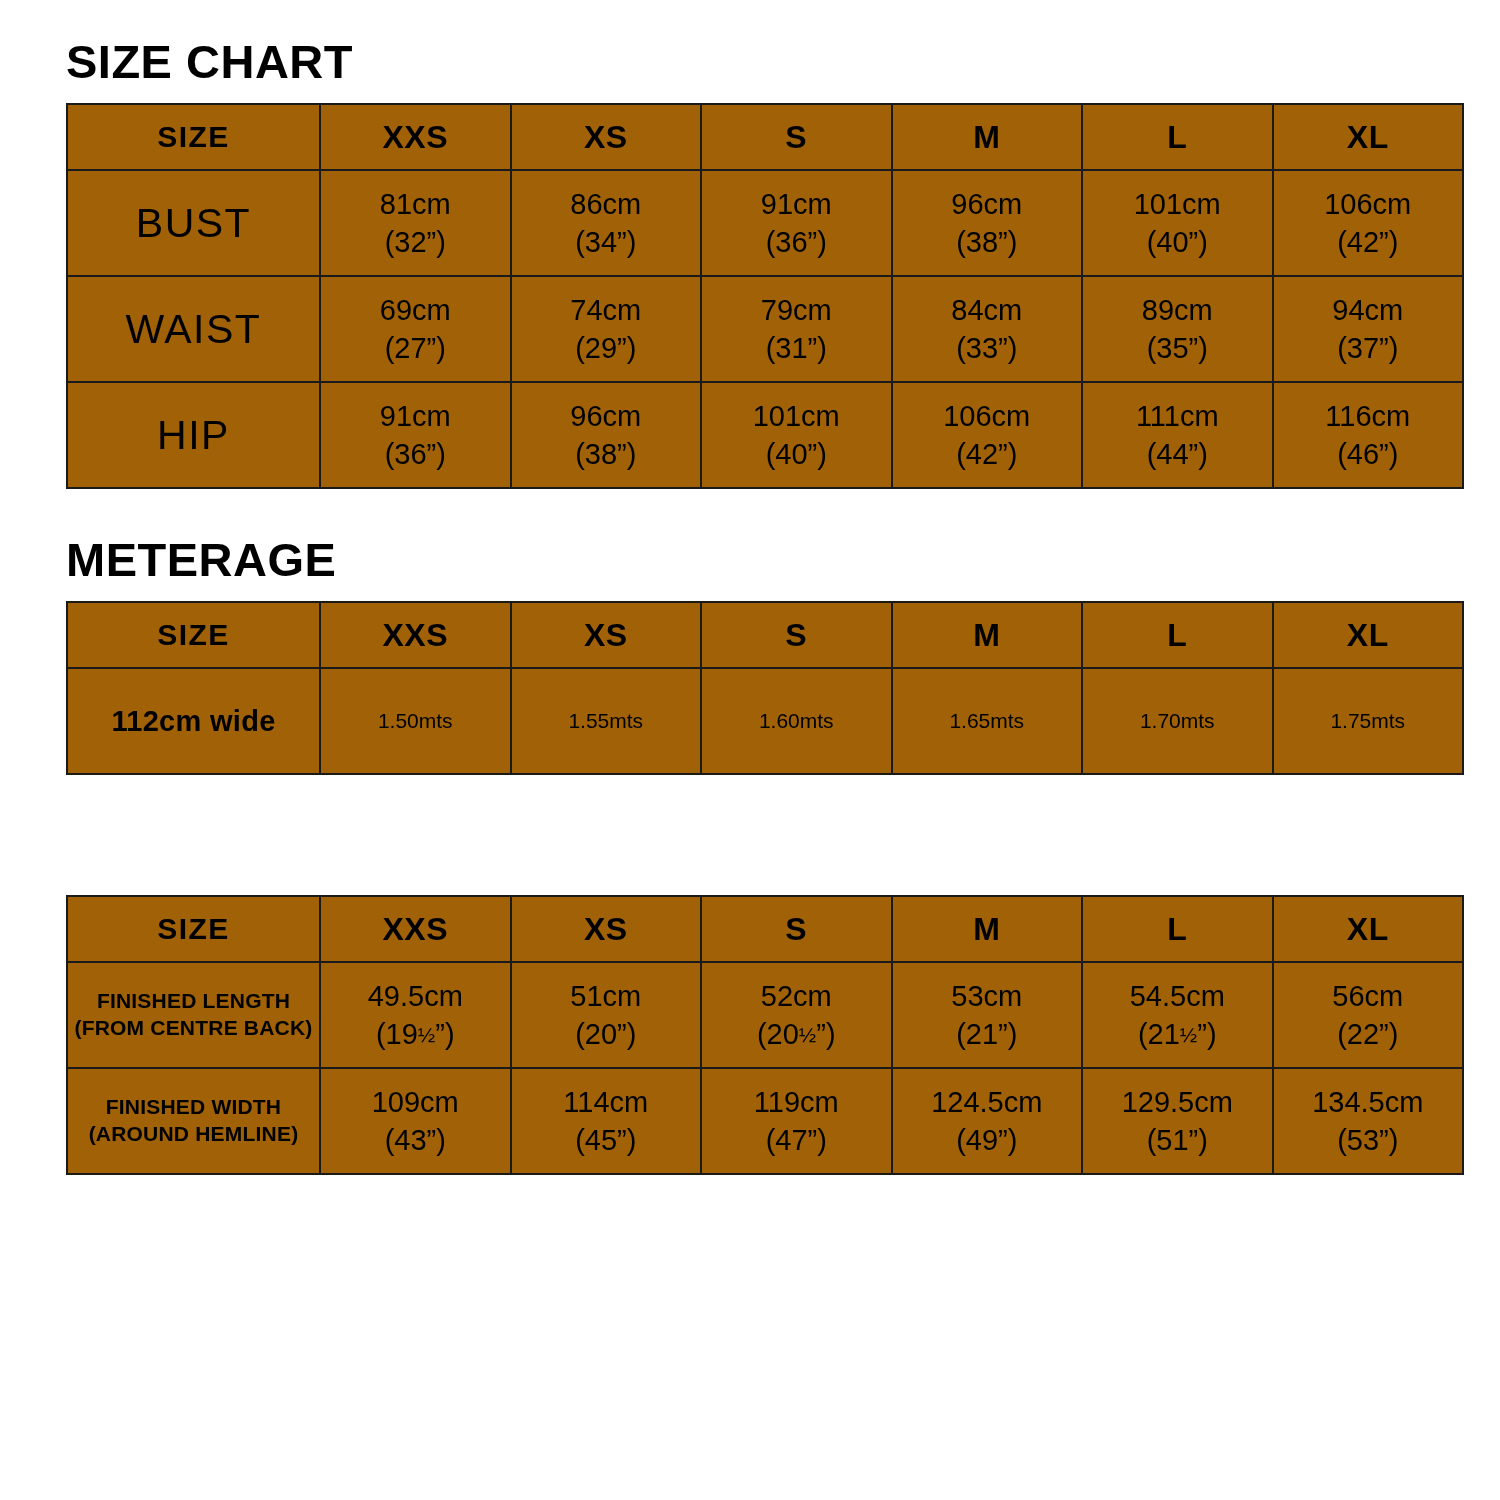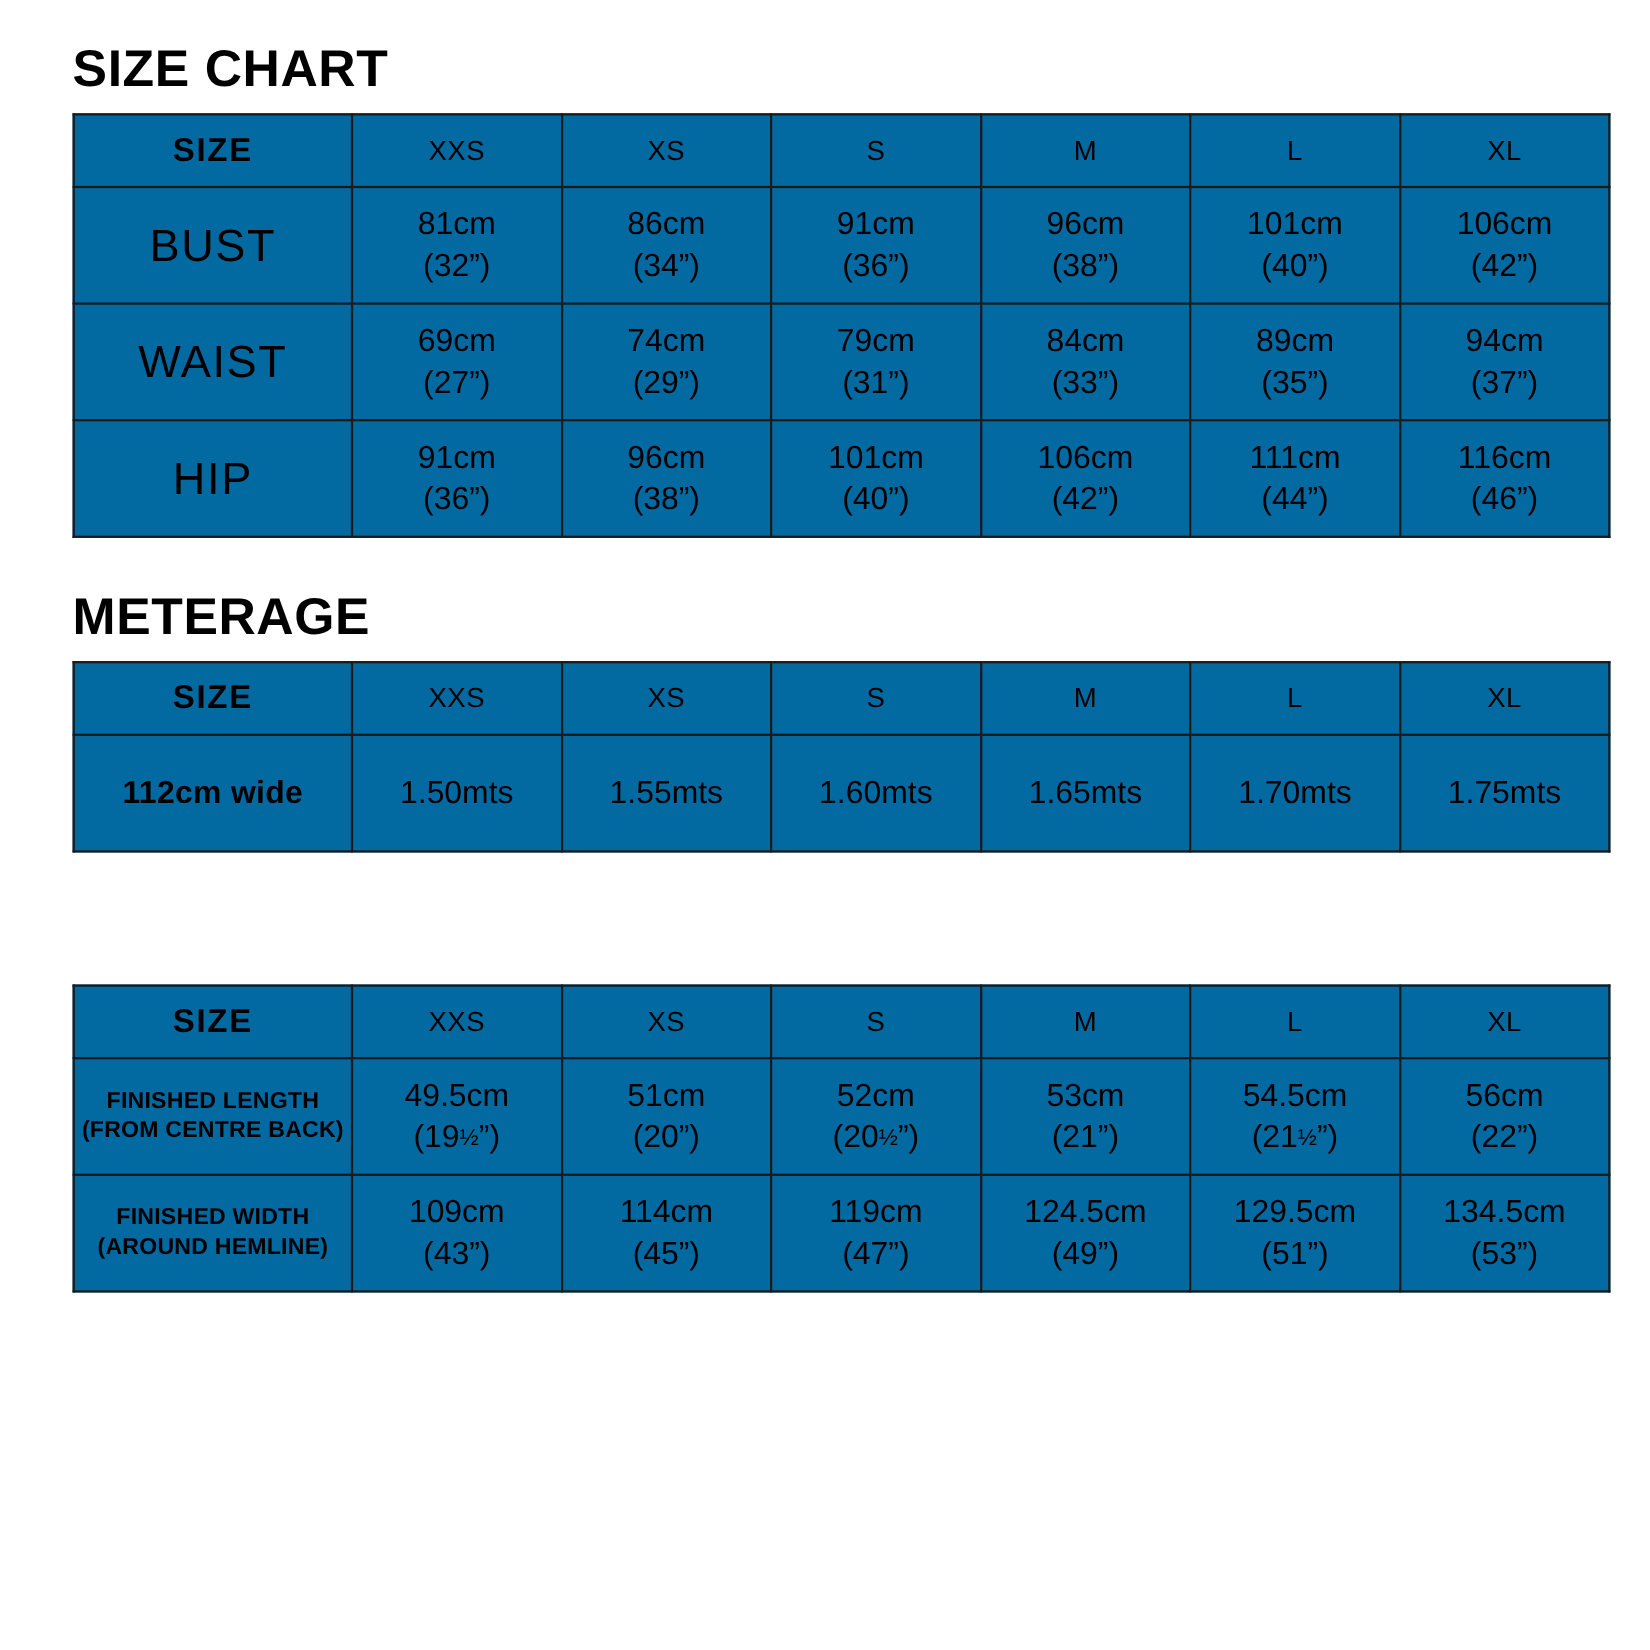--- a/index.html
+++ b/index.html
@@ -36,41 +36,41 @@
     letter-spacing: 0.5px;
     line-height: 1;
     margin: 0 0 18px 0;
     white-space: nowrap;
   }
 
   table.size-table {
     border-collapse: collapse;
     table-layout: fixed;
     width: 1396px;
-    background: #0369a1;
+    background: #a16207;
   }
 
   table.size-table td,
   table.size-table th {
     border: 2px solid #1a1a1a;
     text-align: center;
     vertical-align: middle;
     padding: 0;
     font-weight: normal;
   }
 
   
   col.c-label { width: 253px; }
   col.c-size  { width: 190.5px; }
 
   
   tr.header-row th {
     height: 64px;
-    font-size: 25px;
-    font-weight: normal;
+    font-size: 32px;
+    font-weight: bold;
     letter-spacing: 0.5px;
   }
   tr.header-row th.col-label {
     font-size: 30px;
     font-weight: bold;
     letter-spacing: 1.5px;
   }
 
   
   tr.body-row td {
@@ -91,21 +91,21 @@
   td.value-cell .v-metric { display: block; }
   td.value-cell .v-imperial { display: block; }
 
   
   .t-meterage td.row-label {
     font-size: 29px;
     font-weight: bold;
     letter-spacing: 0.3px;
   }
   .t-meterage td.value-cell {
-    font-size: 29px;
+    font-size: 21px;
     text-align: center;
   }
   .t-meterage td.value-cell .v-metric { display: inline; }
 
   
   .t-finished td.row-label {
     font-size: 21px;
     font-weight: bold;
     line-height: 1.28;
     letter-spacing: 0.2px;

